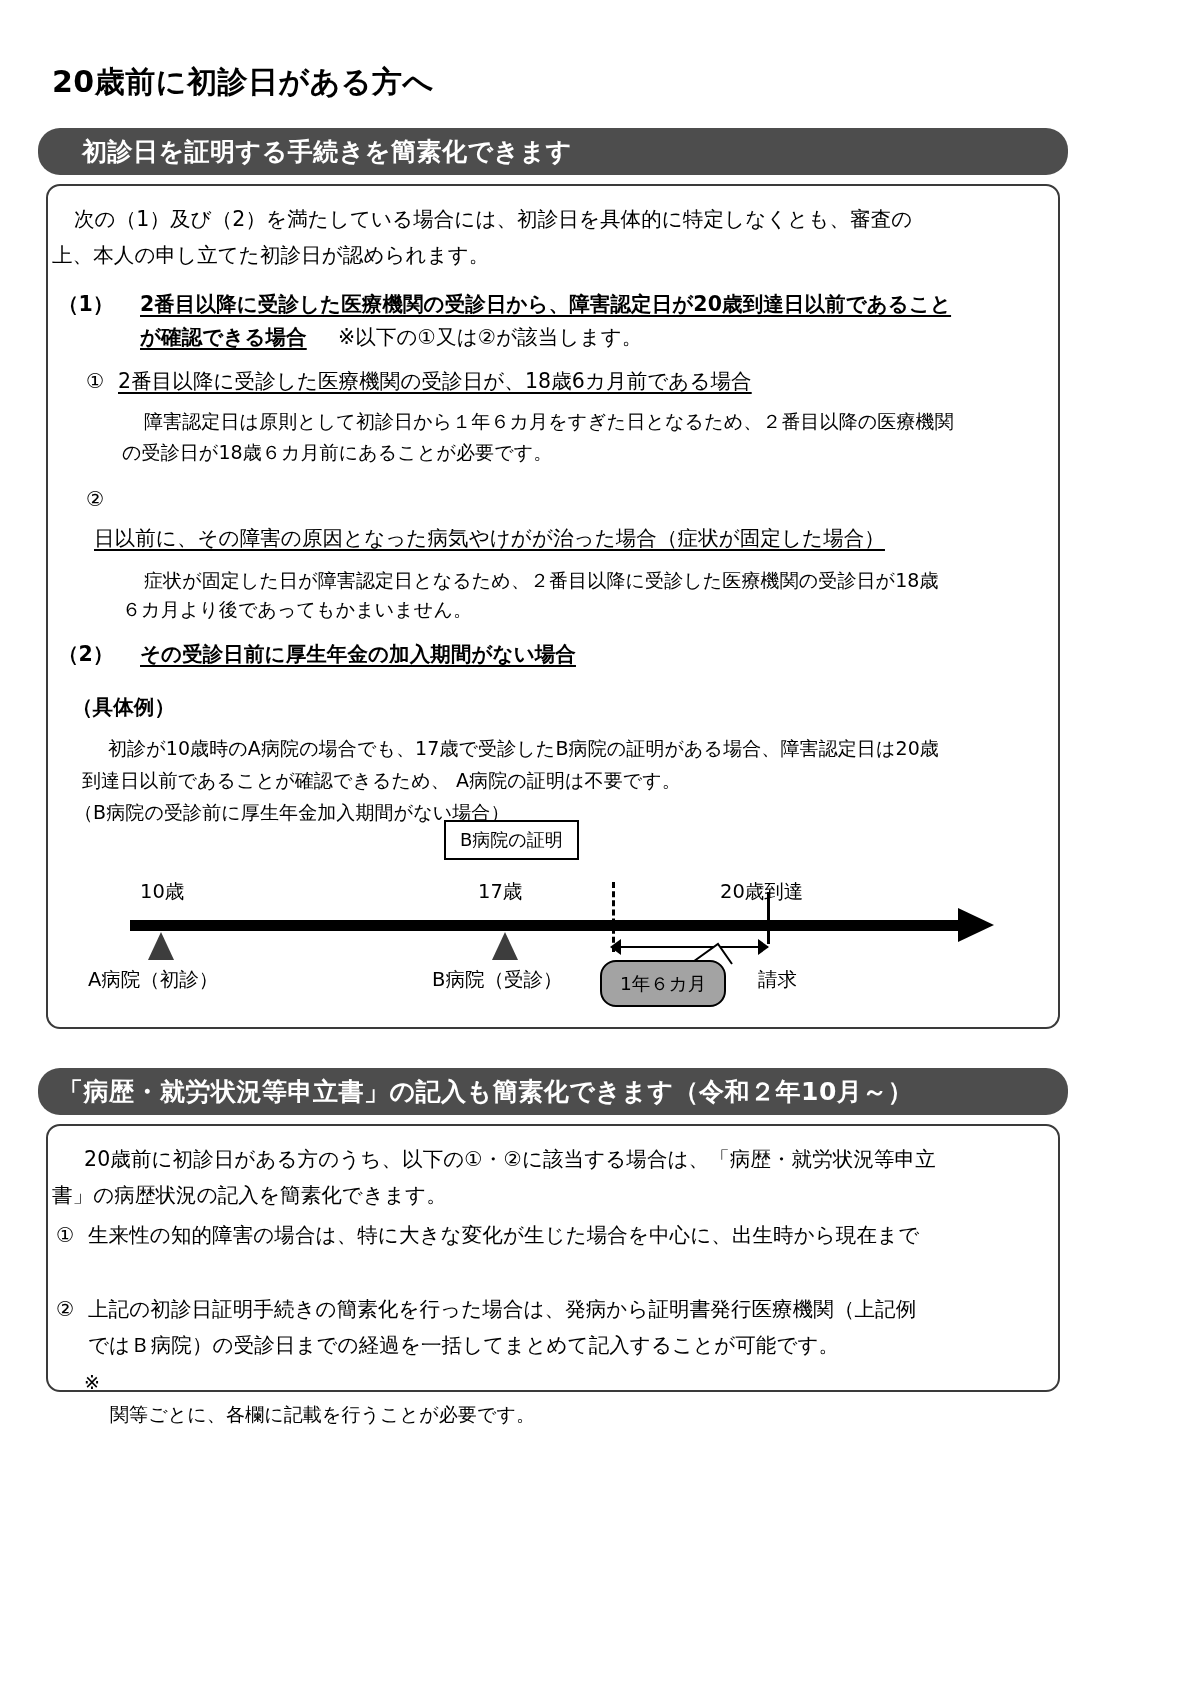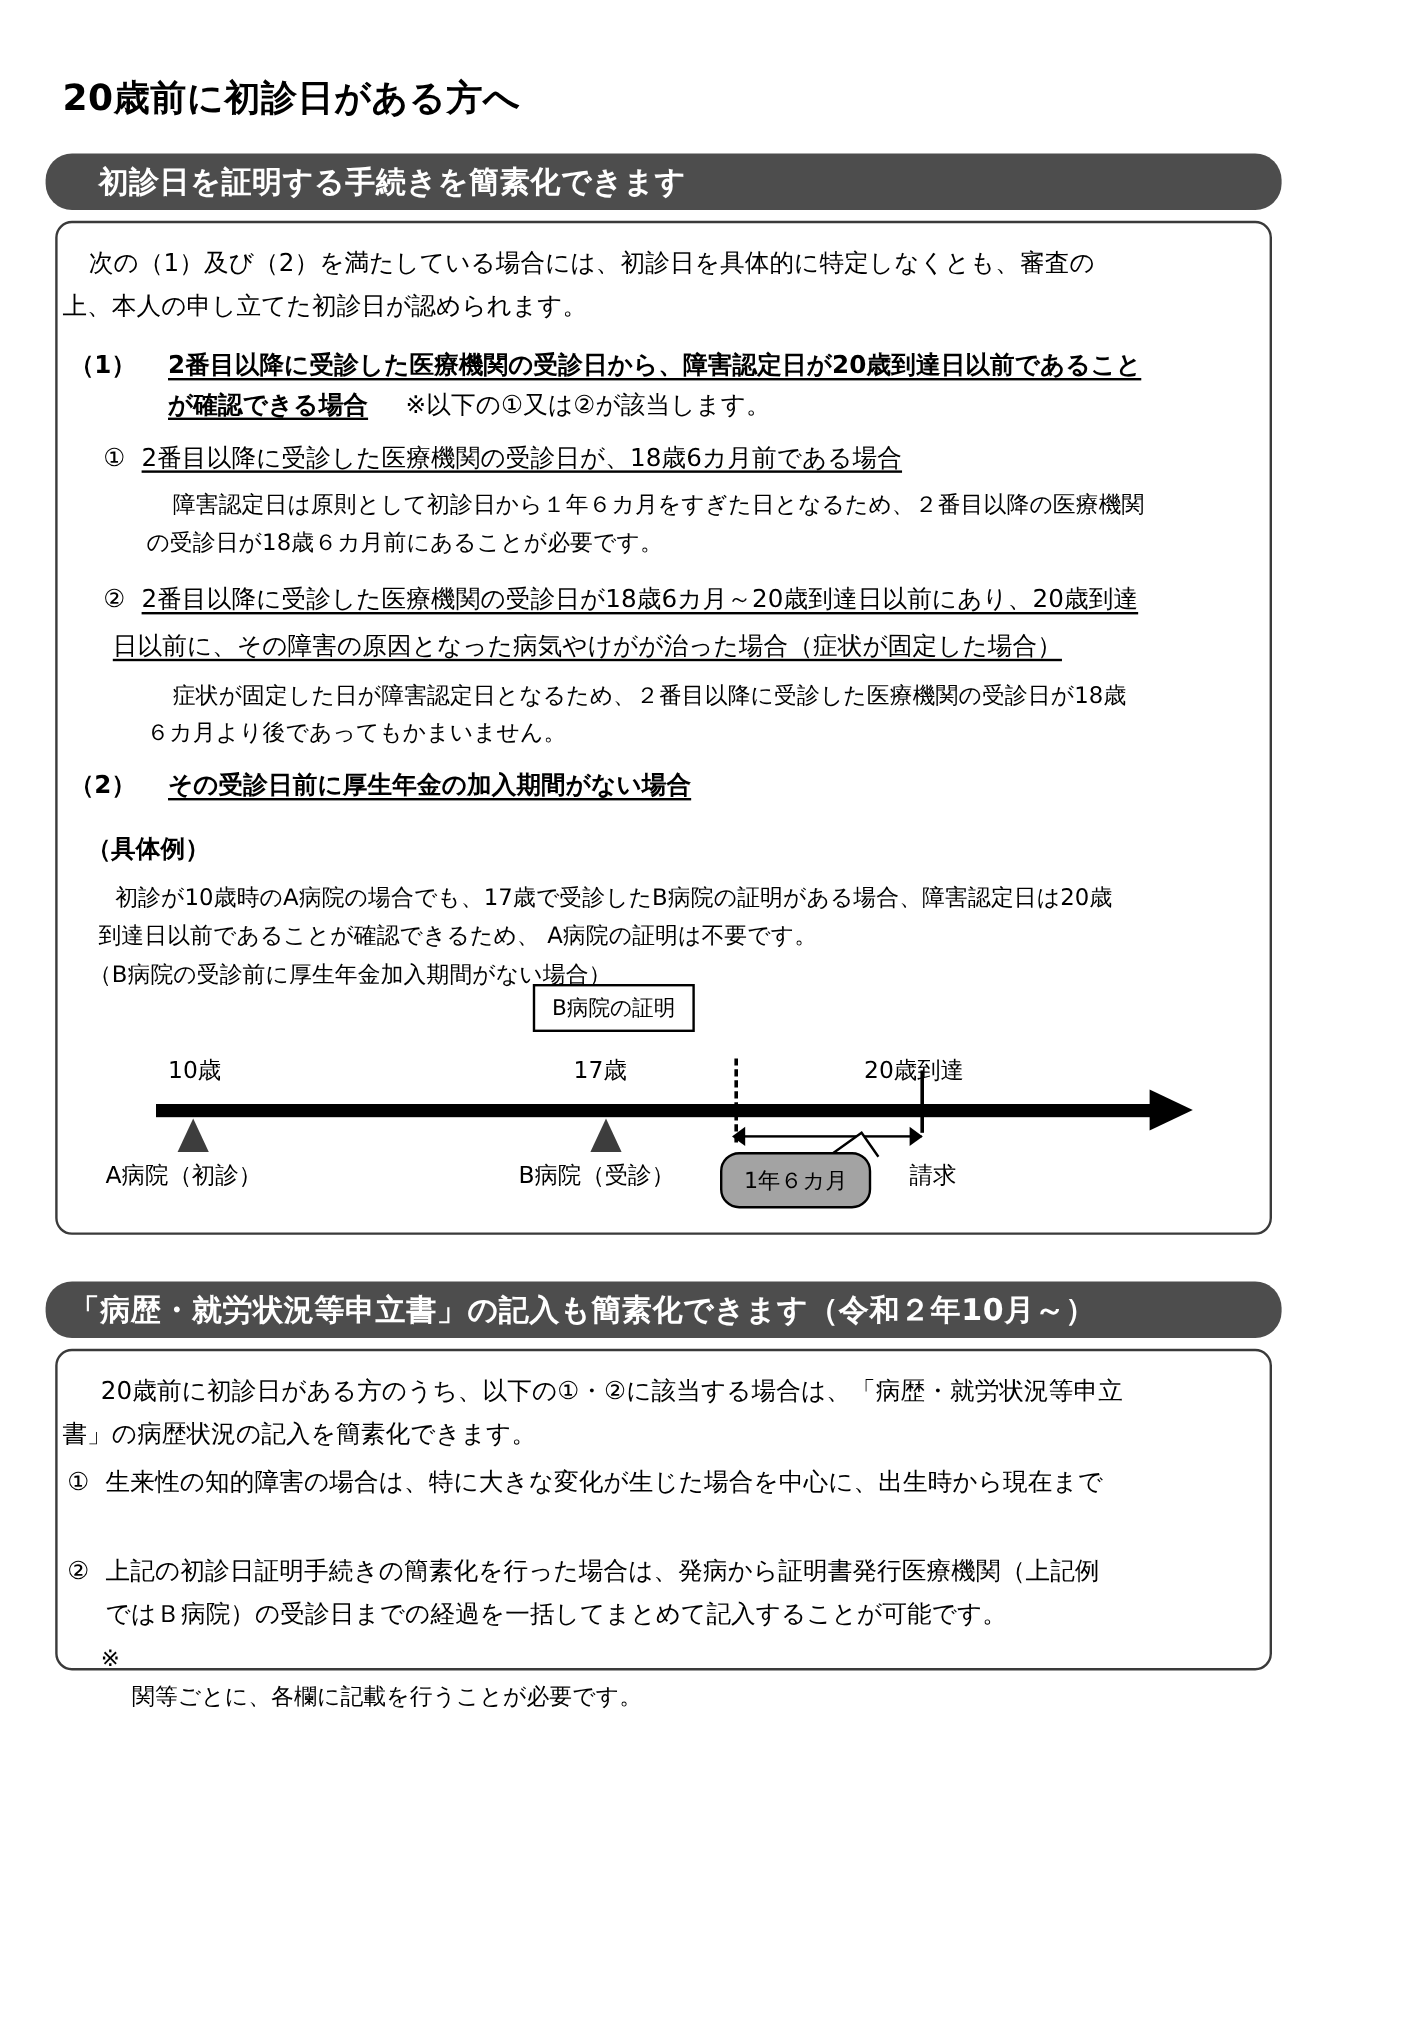--- a/index.html
+++ b/index.html
@@ -237,30 +237,29 @@
   <div class="line para bold-ul" style="left:128px; top:285px;">2番目以降に受診した医療機関の受診日から、障害認定日が20歳到達日以前であること</div>
   <div class="line para bold-ul" style="left:128px; top:318px;">が確認できる場合</div>
   <div class="line para" style="left:338px; top:318px;">※以下の①又は②が該当します。</div>
 
   <div class="line para" style="left:86px; top:362px;">①</div>
   <div class="line para ul" style="left:118px; top:362px;">2番目以降に受診した医療機関の受診日が、18歳6カ月前である場合</div>
   <div class="line para small" style="left:144px; top:403px;">障害認定日は原則として初診日から１年６カ月をすぎた日となるため、２番目以降の医療機関</div>
   <div class="line para small" style="left:122px; top:434px;">の受診日が18歳６カ月前にあることが必要です。</div>
 
   <div class="line para" style="left:86px; top:480px;">②</div>
-  <div class="line para ul" style="left:118px; top:480px;">2番目以降に受診した医療機関の受診日が18歳6カ月～20歳到達日以前にあり、20歳到達</div>
   <div class="line para ul" style="left:94px; top:519px;">日以前に、その障害の原因となった病気やけがが治った場合（症状が固定した場合）</div>
   <div class="line para small" style="left:144px; top:562px;">症状が固定した日が障害認定日となるため、２番目以降に受診した医療機関の受診日が18歳</div>
-  <div class="line para small" style="left:122px; top:593px;">６カ月より後であってもかまいません。</div>
+  <div class="line para small" style="left:122px; top:593px;font-family:Liberation Mono, monospace;">６カ月より後であってもかまいません。</div>
 
   <div class="line para bold" style="left:58px; top:635px;">（2）</div>
   <div class="line para bold-ul" style="left:128px; top:635px;">その受診日前に厚生年金の加入期間がない場合</div>
 
   <div class="line para bold" style="left:72px; top:688px;">（具体例）</div>
-  <div class="line para small" style="left:96px; top:730px;text-align:right;">初診が10歳時のA病院の場合でも、17歳で受診したB病院の証明がある場合、障害認定日は20歳</div>
+  <div class="line para small" style="left:108px; top:730px;text-align:right;">初診が10歳時のA病院の場合でも、17歳で受診したB病院の証明がある場合、障害認定日は20歳</div>
   <div class="line para small" style="left:82px; top:762px;">到達日以前であることが確認できるため、 A病院の証明は不要です。</div>
   <div class="line para small" style="left:74px; top:794px;">（B病院の受診前に厚生年金加入期間がない場合）</div>
 
   <div id="timeline">
 
     <div class="tl-box" id="box-bshoumei">
       <span>B病院の証明</span>
     </div>
 
     <div class="tl-label tl-above" style="left:80px;">10歳</div>

